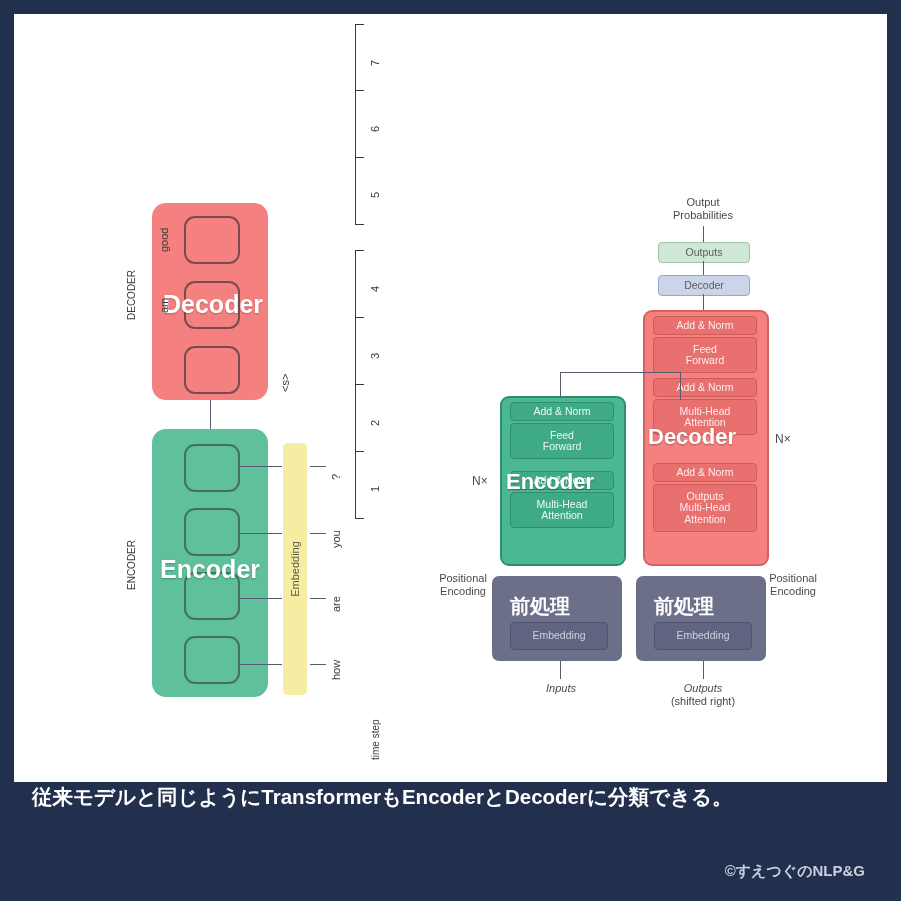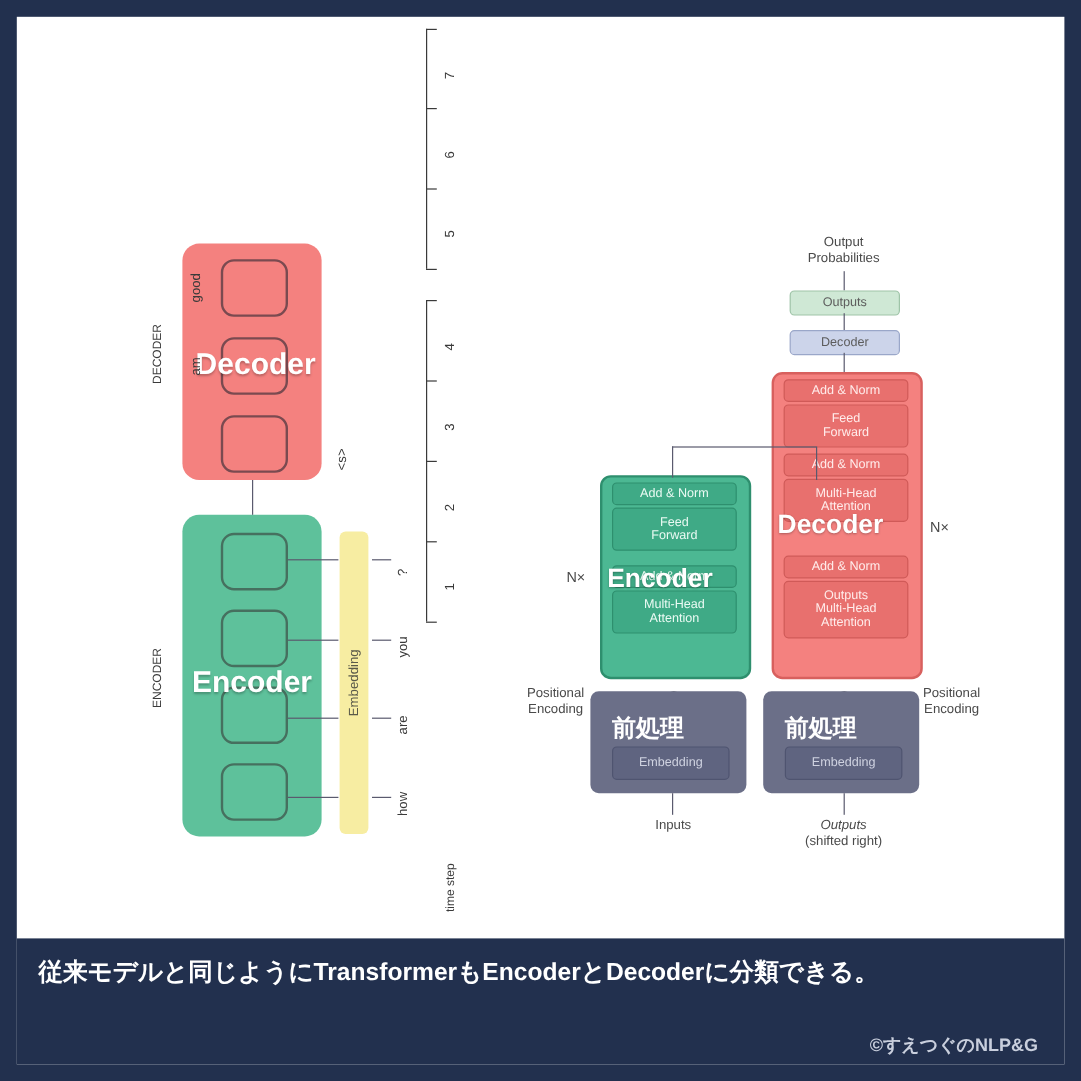--- a/index.html
+++ b/index.html
@@ -117,21 +117,21 @@
     text-shadow:0 1px 2px rgba(0,0,0,.3);white-space:nowrap;
   }
   
   .bottom{
     position:absolute;left:14px;top:782px;width:873px;height:105px;background:#22304e;
   }
   .bottom p{
     margin:0;color:#ffffff;font-weight:bold;font-size:20.5px;line-height:30px;
     padding-left:18px;white-space:nowrap;
   }
-  .bottom p.l1{padding-top:14px;}
+  .bottom p.l1{}
   .credit{
     position:absolute;right:22px;bottom:6px;color:#c9cfdd;font-size:15px;font-weight:bold;
   }
 </style>
 </head>
 <body>
 
 <div class="page">
   <div class="white-card"></div>
 
@@ -266,21 +266,21 @@
 
     <div class="pre-box" style="left:52px;top:402px;width:130px;height:85px;"></div>
     <div class="inner-blk" style="left:70px;top:448px;width:96px;height:26px;background:#5f6480;border:1px solid #4f5470;color:#cfd2e0;">Embedding</div>
     <div class="pre-label" style="left:70px;top:419px;">前処理</div>
 
     <div class="pre-box" style="left:196px;top:402px;width:130px;height:85px;"></div>
     <div class="inner-blk" style="left:214px;top:448px;width:96px;height:26px;background:#5f6480;border:1px solid #4f5470;color:#cfd2e0;">Embedding</div>
     <div class="pre-label" style="left:214px;top:419px;">前処理</div>
 
     <div class="arrow-v" style="left:120px;top:487px;height:18px;"></div>
-    <div class="t-txt" style="left:80px;top:508px;width:82px;">Inputs</div>
+    <div class="t-txt" style="left:80px;top:508px;width:82px;font-style:italic;">Inputs</div>
     <div class="arrow-v" style="left:263px;top:487px;height:18px;"></div>
     <div class="t-txt" style="left:222px;top:508px;width:82px;font-style:italic;">Outputs</div>
     <div class="t-txt" style="left:222px;top:521px;width:82px;">(shifted right)</div>
   </div>
 
   <div class="bottom">
     <p class="l1">従来モデルと同じようにTransformerもEncoderとDecoderに分類できる。</p>
     <div class="credit">©すえつぐのNLP&amp;G</div>
   </div>
 </div>

